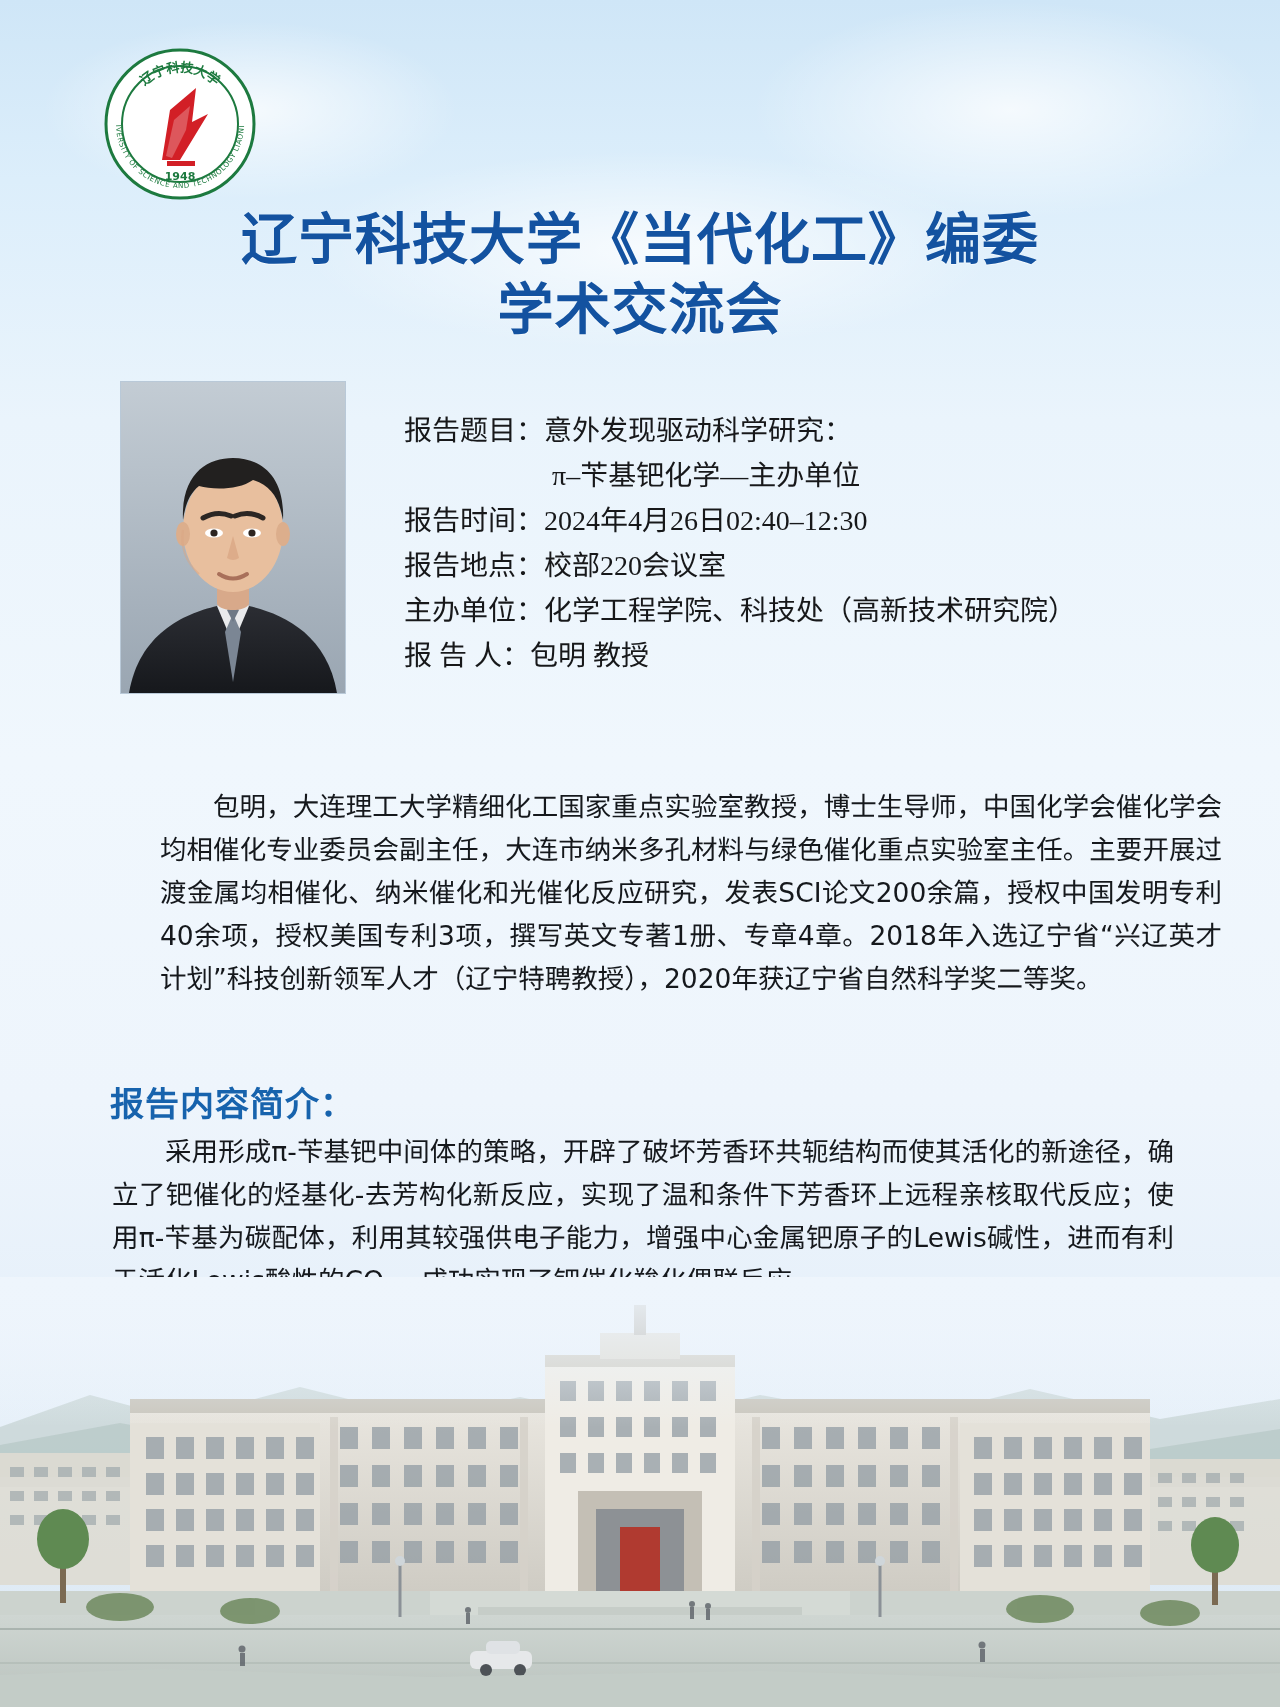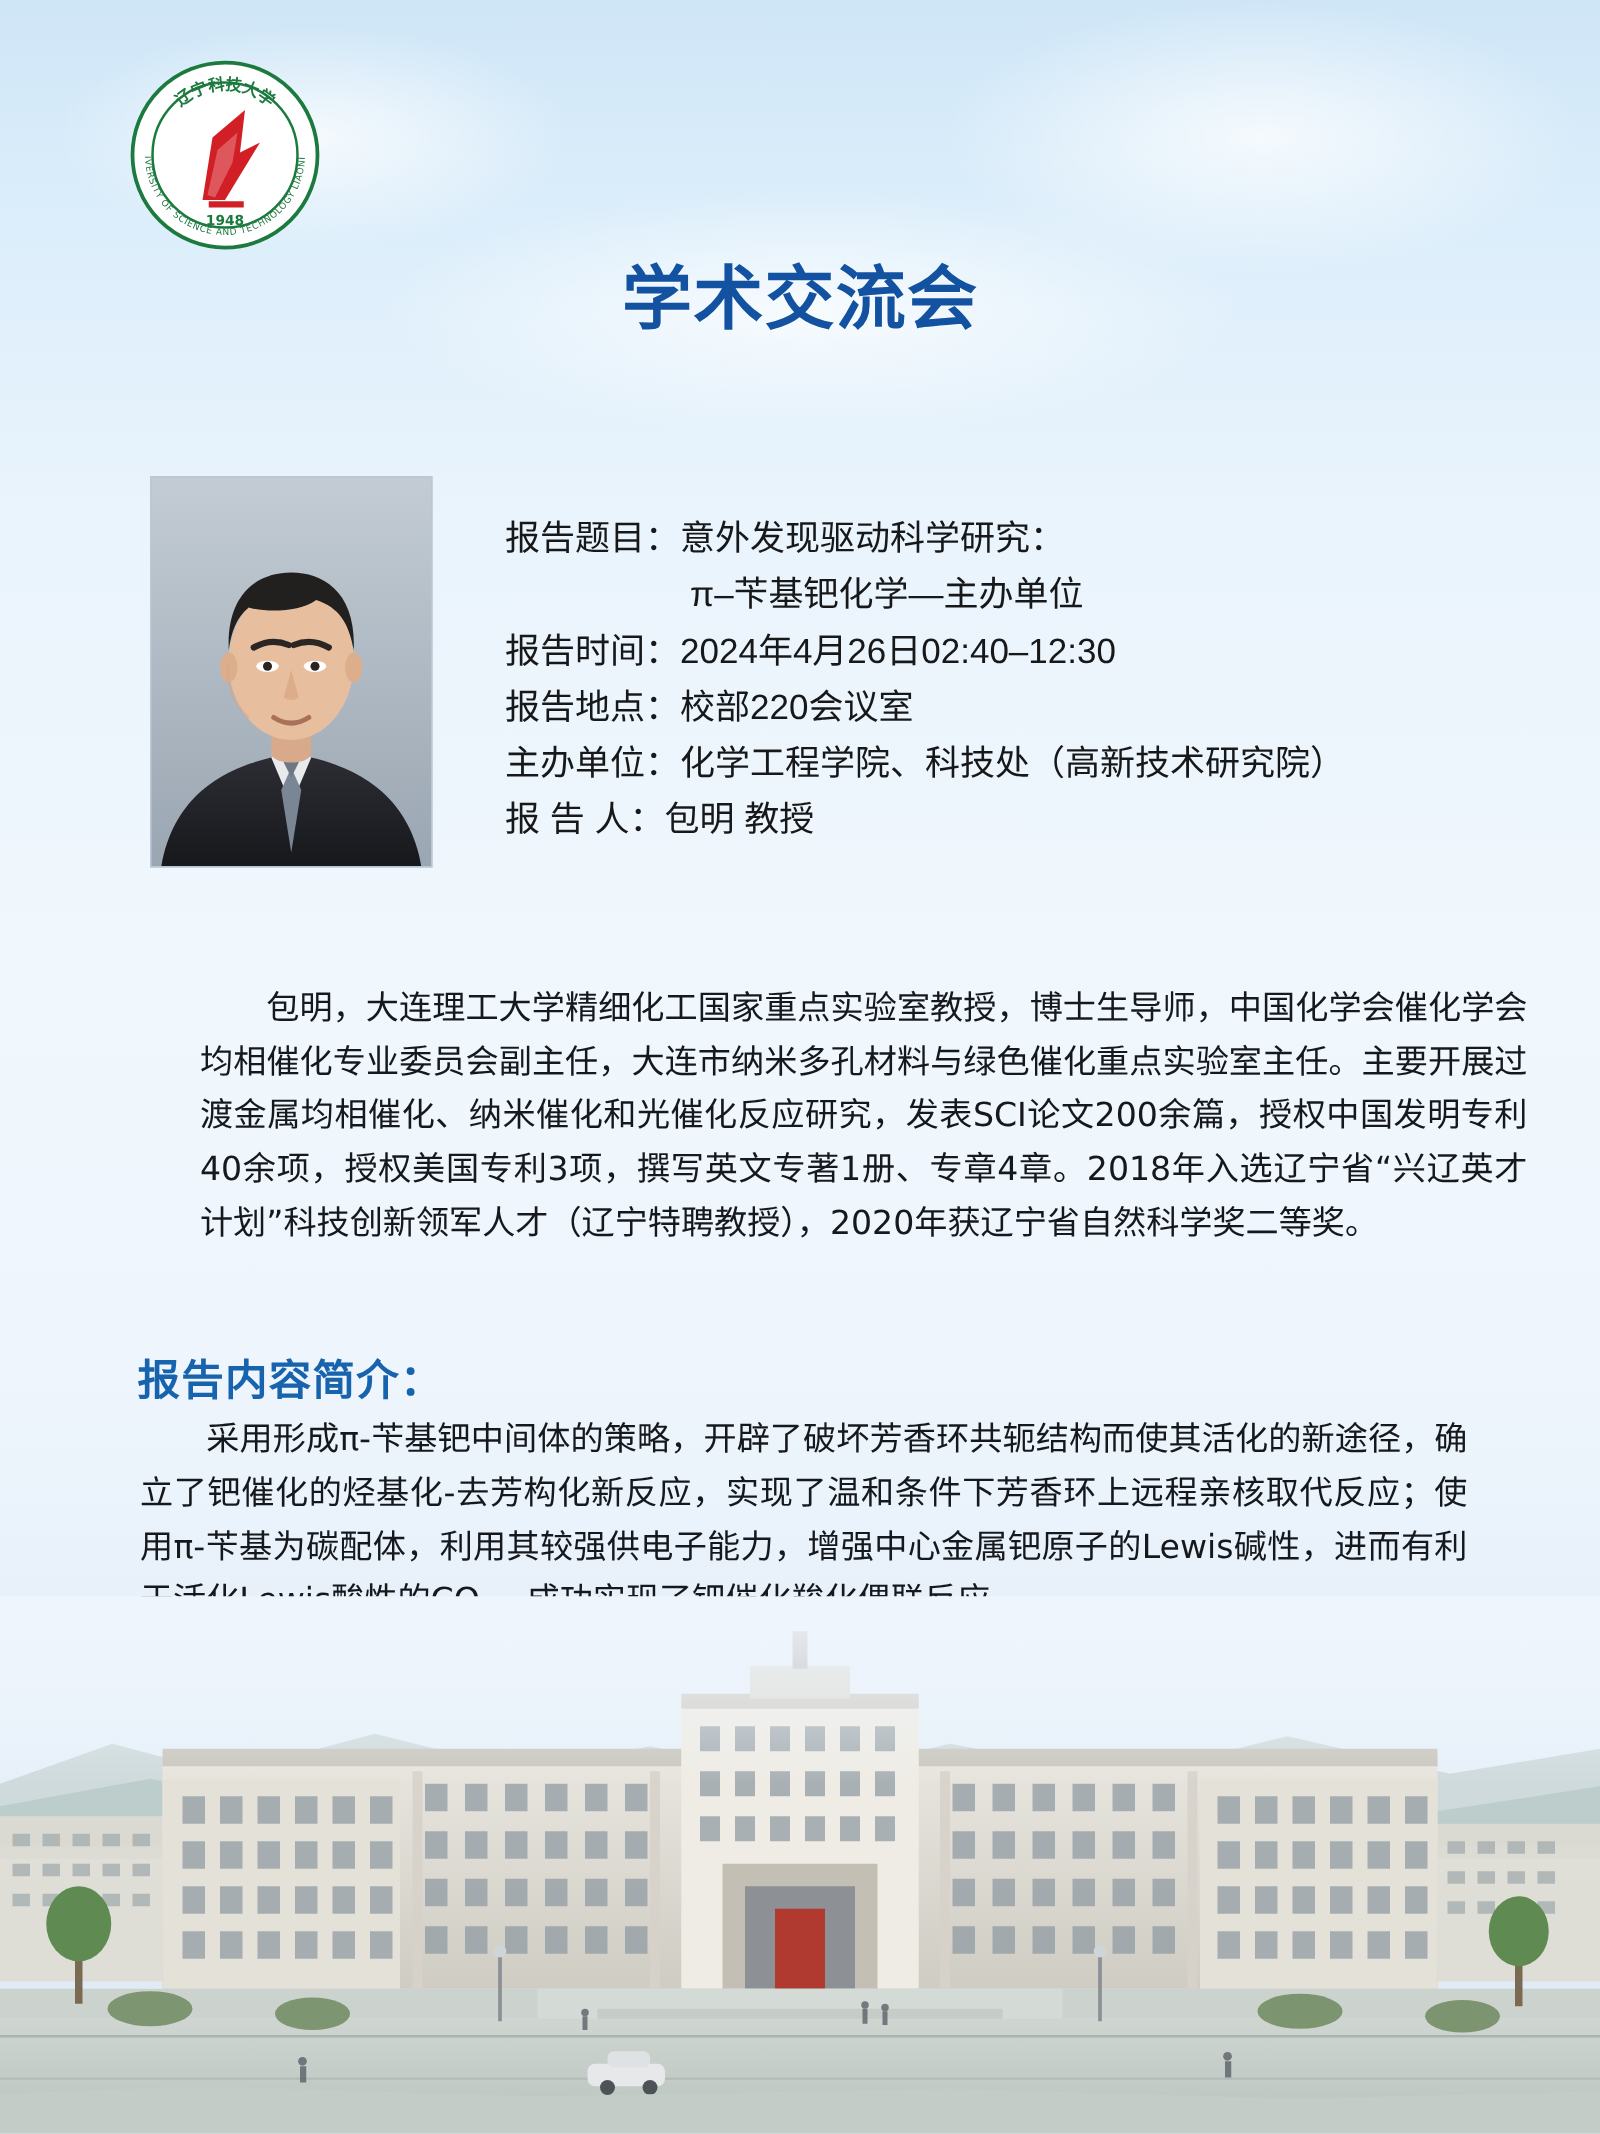--- a/index.html
+++ b/index.html
@@ -82,21 +82,21 @@
   .photo svg { display: block; }
 
   .info {
     position: absolute;
     left: 404px;
     top: 408px;
     width: 720px;
     color: #17181a;
     font-size: 28px;
     line-height: 45px;
-    font-family: Liberation Sans, sans-serif;
+    font-family: Liberation Serif, serif;
   }
   .info-row { white-space: nowrap; }
   .info-row .lab { }
   .info-indent { padding-left: 148px; white-space: nowrap; }
 
   
   .sec-h {
     position: absolute;
     left: 110px;
     font-size: 34px;
@@ -169,20 +169,21 @@
       </text>
 
       <path id="arcBot" d="M 12 76 A 64 64 0 0 0 140 76" fill="none"></path>
       <text font-size="7.2" fill="#1d7a3f" font-family="DejaVu Sans, sans-serif" letter-spacing="0.6">
         <textPath href="#arcBot" startOffset="50%" text-anchor="middle">UNIVERSITY OF SCIENCE AND TECHNOLOGY LIAONING</textPath>
       </text>
     </svg>
   </div>
 
   <div class="title-block">
+    <div class="title-line">辽宁科技大学《当代化工》编委</div>
     <div class="title-line">学术交流会</div>
   </div>
 
   <div class="photo">
     <svg width="224" height="311" viewBox="0 0 224 311" xmlns="http://www.w3.org/2000/svg">
       <defs>
         <linearGradient id="bgG" x1="0" y1="0" x2="0" y2="1">
           <stop offset="0%" stop-color="#c3ccd4"></stop>
           <stop offset="100%" stop-color="#9aa6b2"></stop>
         </linearGradient>

